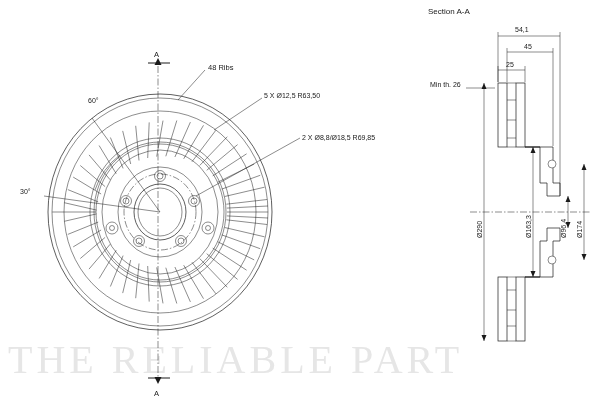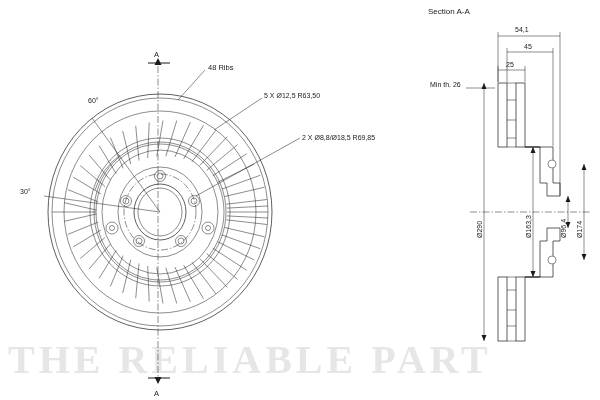--- a/index.html
+++ b/index.html
@@ -12,21 +12,20 @@
     position:relative;
   }
   #sheet{position:absolute;left:0;top:0;width:600px;height:400px;}
   .wm{
     position:absolute;
     font-family:"Liberation Serif", serif;
     color:#e9e9e9;
     letter-spacing:2px;
     user-select:none;
     white-space:nowrap;
-    font-weight:bold;
   }
   .wm-nk{
     left:300px;top:40px;
     font-size:104px;
     font-weight:700;
     letter-spacing:-2px;
     color:#ededed;
   }
   .wm-tag{
     left:8px;top:336px;

